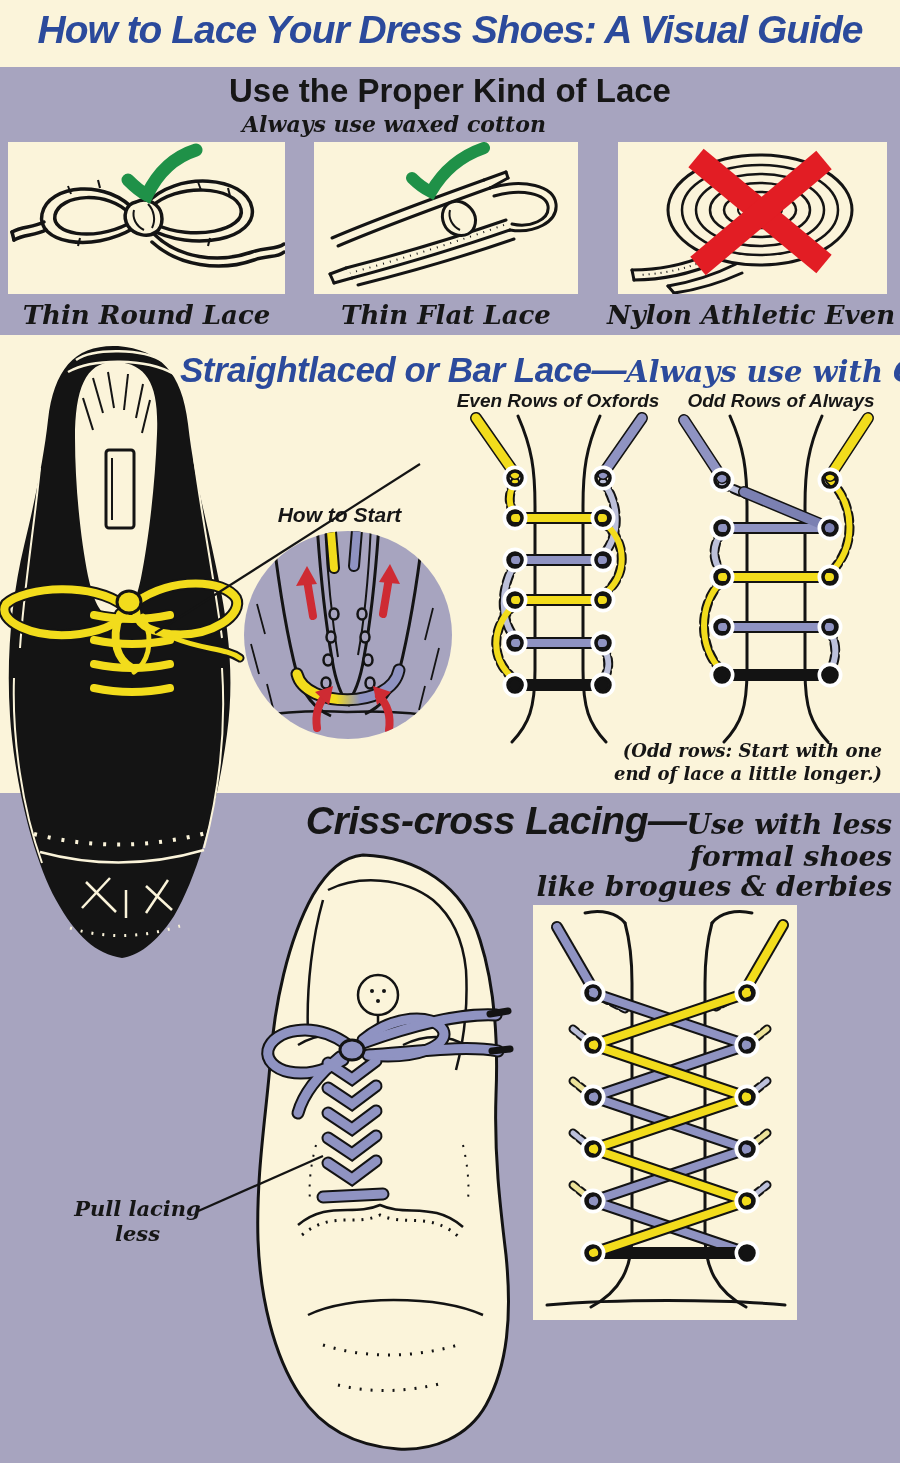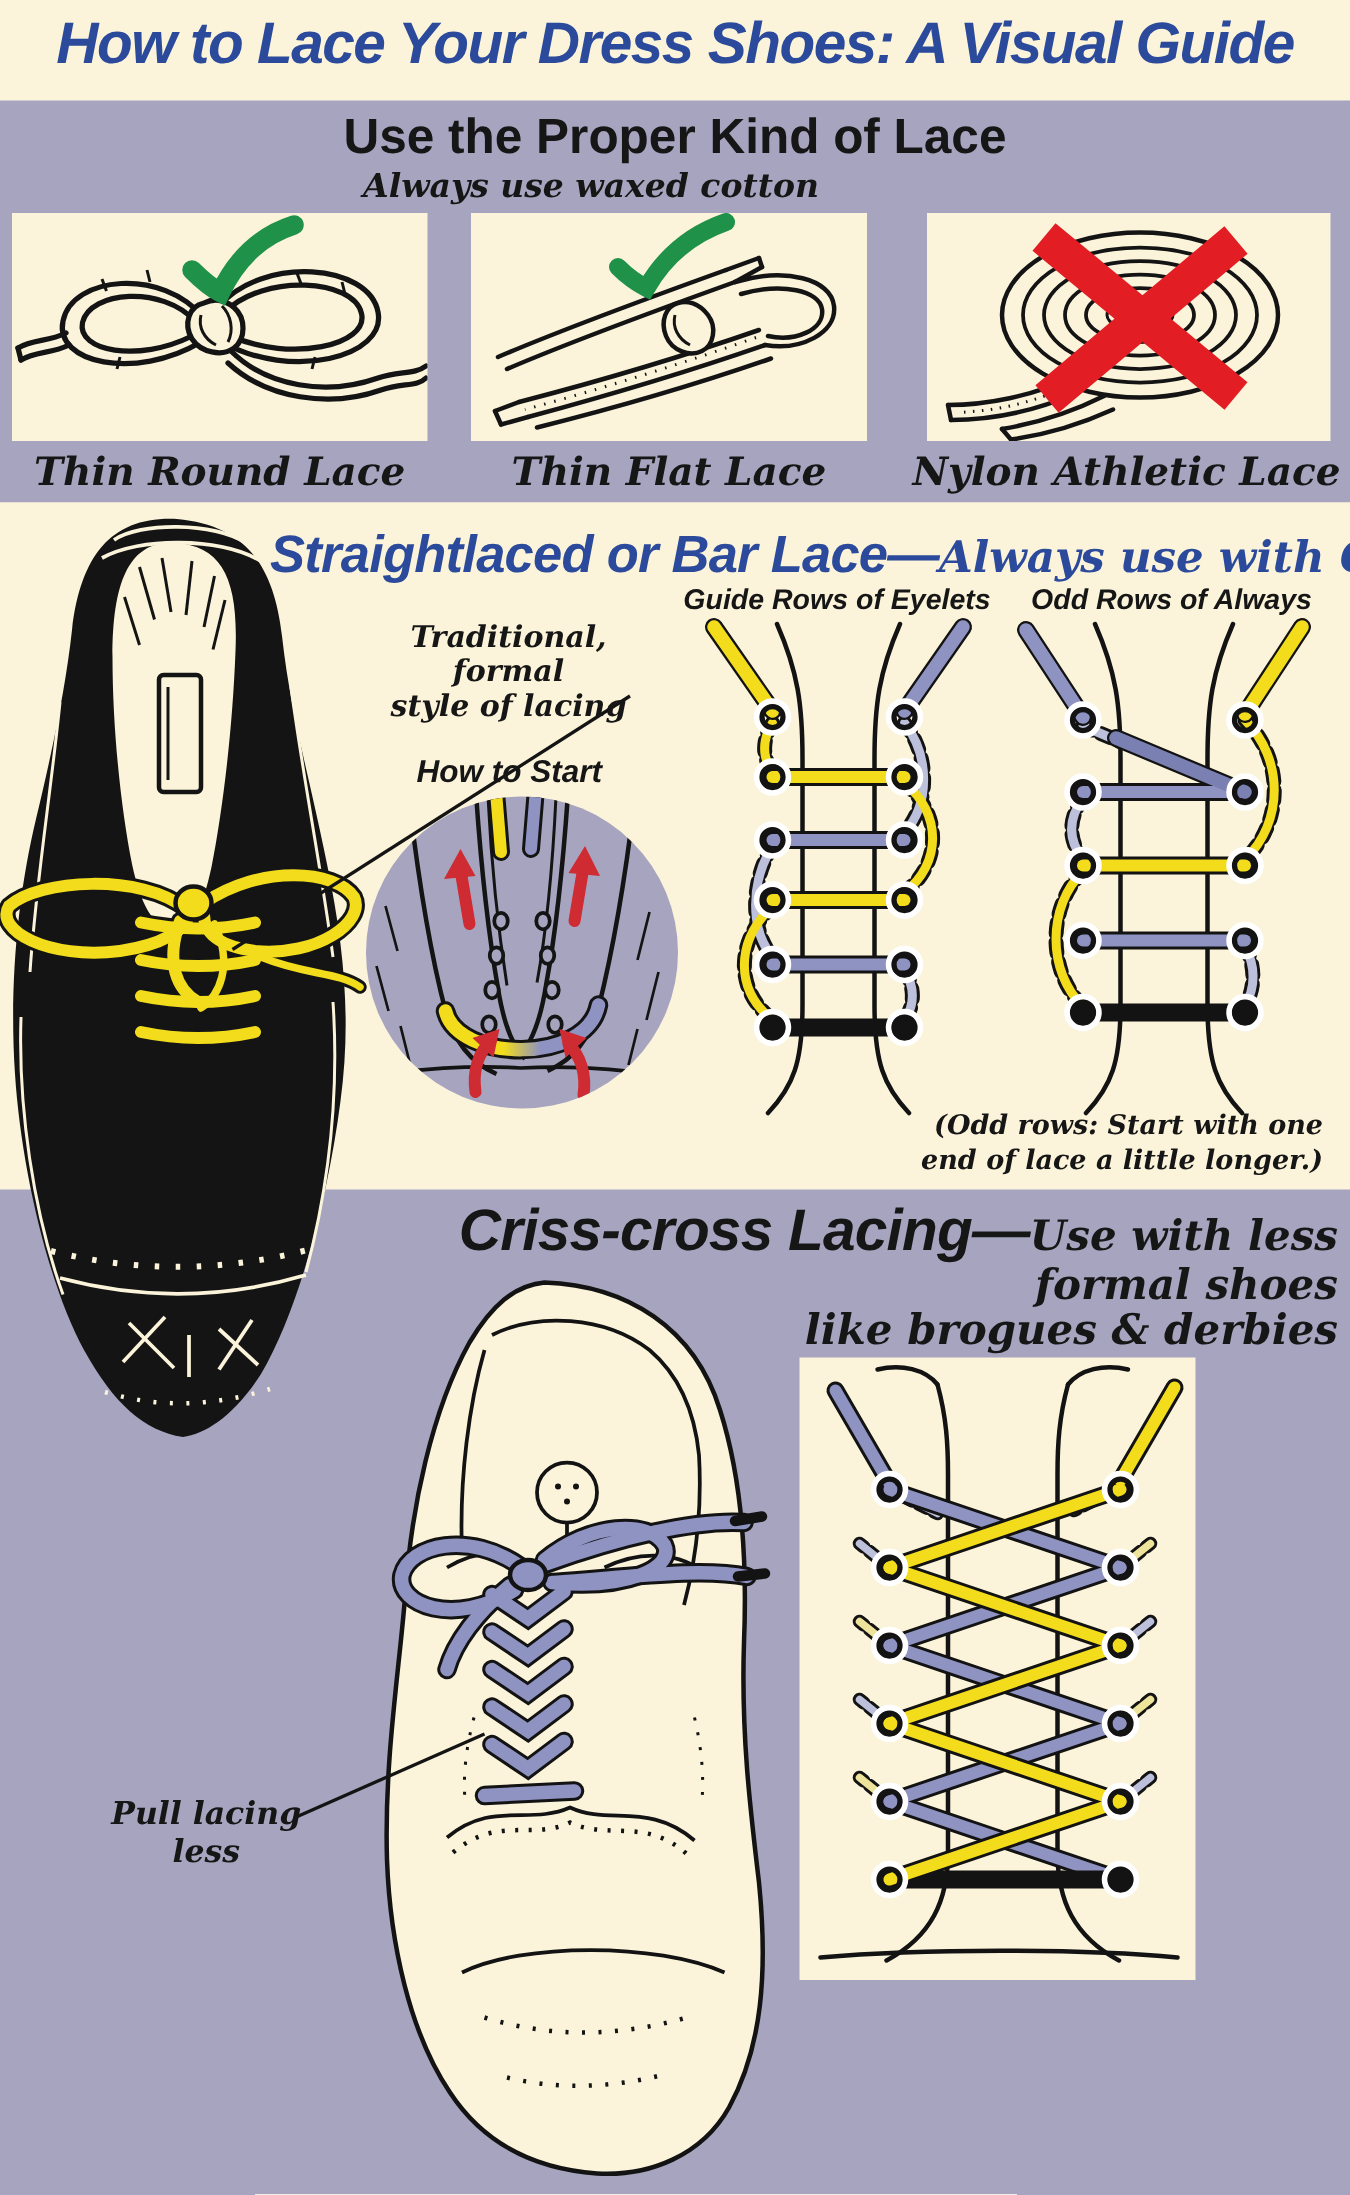--- a/index.html
+++ b/index.html
@@ -169,21 +169,21 @@
       <path d="M95,115 C70,127 45,132 20,133" fill="none" stroke="#141414" stroke-width="2" stroke-dasharray="1 5"></path>
       <g stroke="#E21D24" stroke-width="24">
         <path d="M78,16 L206,122"></path>
           <path d="M206,18 L80,124"></path>
       </g>
     </svg>
   </div>
 
   <div class="panel-label panel-label-2 serifB">Thin Flat Lace</div>
   <div class="panel-label panel-label-1 serifB">Thin Round Lace</div>
-  <div class="panel-label panel-label-3 serifB">Nylon Athletic Lace</div>
+  <div class="panel-label panel-label-3 serifB">Nylon Athletic Even</div>
 
   <div class="bar-heading"><span class="h-sans">Straightlaced or Bar Lace</span><span class="h-sans">—</span><span class="h-serif">Always use with Oxfords</span></div>
 
   <svg class="illo" style="left:-2px;top:338px" width="248" height="640" viewBox="0 0 248 640">
     <path fill="#141414" d="M120,8 C162,12 184,34 190,86 C196,140 208,178 220,238 C232,296 236,344 229,396
       C221,458 202,534 176,578 C158,606 139,618 124,620 C98,616 78,598 58,562 C34,518 16,440 12,378
       C8,318 14,258 26,208 C38,158 46,118 50,82 C56,30 78,6 120,8 Z"></path>
     <path fill="#FBF4DA" d="M119,24 C150,26 161,48 159,96 C157,150 150,205 143,240 C137,268 130,280 118,282
       C104,280 96,266 90,238 C83,203 77,150 77,100 C77,50 88,22 119,24 Z"></path>
     <g stroke="#141414" stroke-width="2" fill="none">
@@ -240,24 +240,20 @@
       <path d="M42,514 Q124,536 206,512" stroke-width="2.5"></path>
       <path d="M88,544 L118,574" stroke-width="2.5"></path>
         <path d="M112,540 L84,570" stroke-width="2.5"></path>
       <path d="M148,548 L174,572" stroke-width="2.5"></path>
         <path d="M170,542 L148,575" stroke-width="2.5"></path>
       <path d="M128,552 L128,580" stroke-width="2.5"></path>
       <path d="M72,590 Q124,606 182,588" stroke-width="3" stroke-dasharray="2 9"></path>
     </g>
   </svg>
 
-  <div class="callout-trad serifB">
-    <div>Traditional, formal</div>
-    <div>style of lacing</div>
-  </div>
 
   <div class="howto-label sansBI">How to Start</div>
 
   <svg class="illo illo-circle" style="left:237px;top:524px" width="222" height="222" viewBox="0 0 222 222">
     <defs>
         <clipPath id="circClip">
           <circle cx="111" cy="111" r="104"></circle>
         </clipPath>
       </defs>
     <circle cx="111" cy="111" r="104" fill="#A7A4BF"></circle>
@@ -305,21 +301,21 @@
         <path d="M146,90 L152,54" stroke-width="8" fill="none"></path>
           <polygon points="153,40 142,58 163,60" stroke="none"></polygon>
         <path d="M80,204 C78,190 82,178 90,170" stroke-width="8" fill="none"></path>
           <polygon points="96,162 78,168 92,181" stroke="none"></polygon>
         <path d="M152,206 C154,192 150,180 142,172" stroke-width="8" fill="none"></path>
           <polygon points="136,162 154,168 140,181" stroke="none"></polygon>
       </g>
     </g>
   </svg>
 
-  <div class="diagram-label label-even sansBI">Guide Rows of Eyelets</div>
+  <div class="diagram-label label-even sansBI">Even Rows of Oxfords</div>
   <div class="diagram-label label-odd sansBI">Odd Rows of Always</div>
 
   <svg class="illo" style="left:452px;top:408px" width="212" height="340" viewBox="0 0 212 340">
     <g fill="none" stroke-linecap="round">
 
       <g stroke="#131313" stroke-width="10" stroke-dasharray="7 6">
         <path d="M63,74 C56,85 56,98 63,105"></path>
         <path d="M63,156 C48,180 48,212 63,230"></path>
         <path d="M63,196 C38,220 38,252 63,272"></path>
         <path d="M151,74 C168,96 168,128 151,147"></path>

